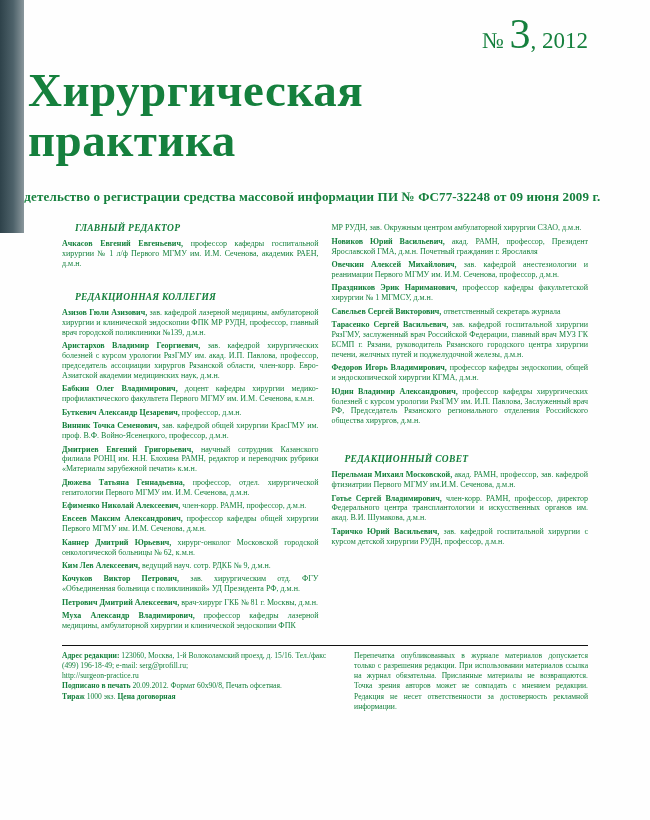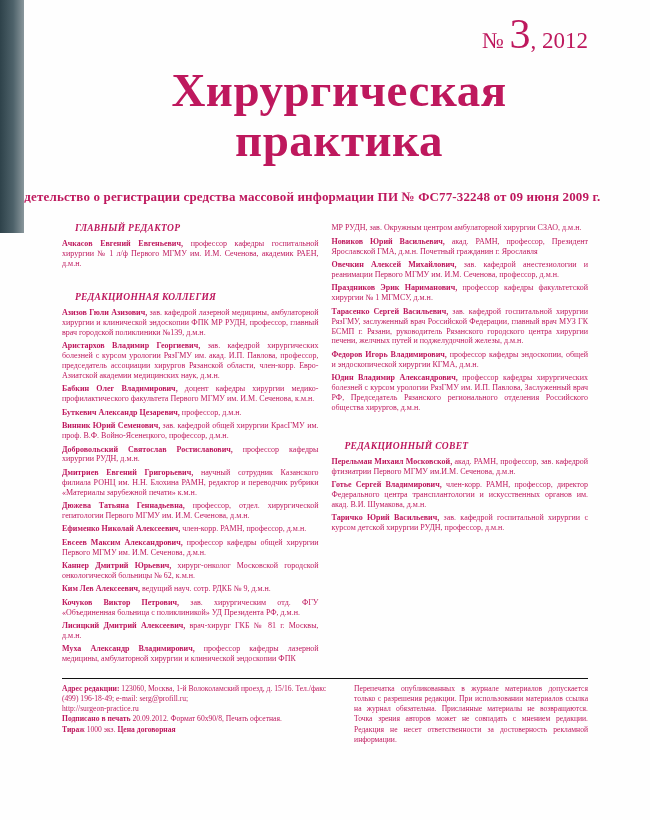--- a/index.html
+++ b/index.html
@@ -1,22 +1,22 @@
 <!DOCTYPE html>
 <html lang="ru"><head>
 <meta charset="utf-8">
 <style>
   html,body{margin:0;padding:0;background:#9a9a9a;}
   .page{width:650px;height:820px;margin:0 auto;position:relative;background:#fefefe;
-        font-family:"Liberation Serif",serif;color:#be185d;box-sizing:border-box;overflow:hidden;}
+        font-family:"Liberation Serif",serif;color:#15803d;box-sizing:border-box;overflow:hidden;}
   .edge-band{position:absolute;left:0;top:0;width:24px;height:233px;
         background:linear-gradient(90deg,#2e424a 0%,#4e626a 55%,#8a979c 100%);}
   .issue{padding:16px 62px 0 0;text-align:right;font-size:23px;line-height:1;white-space:nowrap;}
   .issue .num{font-size:42px;line-height:.9;}
-  .title{margin:12px 0 0;text-align:center;font-size:47px;line-height:1.06;font-weight:700;letter-spacing:.5px;padding-left:28px;}
+  .title{margin:12px 0 0;font-size:47px;line-height:1.06;font-weight:700;letter-spacing:.5px;padding-left:28px;}
   .reg{margin-top:24px;text-align:left;font-weight:700;font-size:13px;letter-spacing:.15px;}
   .columns{display:flex;gap:13px;padding:0 62px;margin-top:18px;}
   .col{flex:1;min-width:0;}
   .hd{font-size:9.5px;font-style:italic;font-weight:700;margin:0 0 6px 13px;letter-spacing:.3px;}
   .hd.mt{margin-top:23px;}
   .hd.mt2{margin-top:28px;}
   .entry{margin:0 0 3.5px;font-size:8px;line-height:1.24;text-align:justify;}
   .entry b{font-weight:700;}
   .col-right .list.board p:nth-of-type(8),
   .col-right .list.board p:nth-of-type(9){text-indent:12px;}
@@ -57,56 +57,56 @@
       <div class="list">
 
           <p class="entry"><b>Азизов Гюли Азизович,</b> <span>зав. кафедрой лазерной медицины, амбулаторной хирургии и клинической эндоскопии ФПК МР РУДН, профессор, главный врач городской поликлиники №139, д.м.н.</span></p>
 
           <p class="entry"><b>Аристархов Владимир Георгиевич,</b> <span>зав. кафедрой хирургических болезней с курсом урологии РязГМУ им. акад. И.П. Павлова, профессор, председатель ассоциации хирургов Рязанской области, член-корр. Евро-Азиатской академии медицинских наук, д.м.н.</span></p>
 
           <p class="entry"><b>Бабкин Олег Владимирович,</b> <span>доцент кафедры хирургии медико-профилактического факультета Первого МГМУ им. И.М. Сеченова, к.м.н.</span></p>
 
           <p class="entry"><b>Буткевич Александр Цезаревич,</b> <span>профессор, д.м.н.</span></p>
 
-          <p class="entry"><b>Винник Юрий Семенович,</b> <span>зав. кафедрой общей хирургии КрасГМУ им. проф. В.Ф. Войно-Ясенецкого, профессор, д.м.н.</span></p>
+          <p class="entry"><b>Винник Точка Семенович,</b> <span>зав. кафедрой общей хирургии КрасГМУ им. проф. В.Ф. Войно-Ясенецкого, профессор, д.м.н.</span></p>
 
-          <p class="entry"><b>Добровольский Святослав Ростиславович,</b> <span>профессор кафедры хирургии РУДН, д.м.н.</span></p>
 
           <p class="entry"><b>Дмитриев Евгений Григорьевич,</b> <span>научный сотрудник Казанского филиала РОНЦ им. Н.Н. Блохина РАМН, редактор и переводчик рубрики «Материалы зарубежной печати» к.м.н.</span></p>
 
           <p class="entry"><b>Дюжева Татьяна Геннадьевна,</b> <span>профессор, отдел. хирургической гепатологии Первого МГМУ им. И.М. Сеченова, д.м.н.</span></p>
 
           <p class="entry"><b>Ефименко Николай Алексеевич,</b> <span>член-корр. РАМН, профессор, д.м.н.</span></p>
 
           <p class="entry"><b>Евсеев Максим Александрович,</b> <span>профессор кафедры общей хирургии Первого МГМУ им. И.М. Сеченова, д.м.н.</span></p>
 
           <p class="entry"><b>Каннер Дмитрий Юрьевич,</b> <span>хирург-онколог Московской городской онкологической больницы № 62, к.м.н.</span></p>
 
           <p class="entry"><b>Ким Лев Алексеевич,</b> <span>ведущий науч. сотр. РДКБ № 9, д.м.н.</span></p>
 
           <p class="entry"><b>Кочуков Виктор Петрович,</b> <span>зав. хирургическим отд. ФГУ «Объединенная больница с поликлиникой» УД Президента РФ, д.м.н.</span></p>
 
-          <p class="entry"><b>Лисицкий Дмитрий Алексеевич,</b> <span>врач-хирург ГКБ № 81 г. Москвы, д.м.н.</span></p>
+          <p class="entry"><b>Петрович Дмитрий Алексеевич,</b> <span>врач-хирург ГКБ № 81 г. Москвы, д.м.н.</span></p>
 
           <p class="entry"><b>Муха Александр Владимирович,</b> <span>профессор кафедры лазерной медицины, амбулаторной хирургии и клинической эндоскопии ФПК</span></p>
         </div>
     </div>
 
     <div class="col col-right">
       <p class="entry">МР РУДН, зав. Окружным центром амбулаторной хирургии СЗАО, д.м.н.</p>
       <div class="list board">
 
           <p class="entry"><b>Новиков Юрий Васильевич,</b> <span>акад. РАМН, профессор, Президент Ярославской ГМА, д.м.н. Почетный гражданин г. Ярославля</span></p>
 
           <p class="entry"><b>Овечкин Алексей Михайлович,</b> <span>зав. кафедрой анестезиологии и реанимации Первого МГМУ им. И.М. Сеченова, профессор, д.м.н.</span></p>
 
           <p class="entry"><b>Праздников Эрик Нариманович,</b> <span>профессор кафедры факультетской хирургии № 1 МГМСУ, д.м.н.</span></p>
 
 
 
+          <p class="entry"><b>Савельев Сергей Викторович,</b> <span>ответственный секретарь журнала</span></p>
 
           <p class="entry"><b>Тарасенко Сергей Васильевич,</b> <span>зав. кафедрой госпитальной хирургии РязГМУ, заслуженный врач Российской Федерации, главный врач МУЗ ГК БСМП г. Рязани, руководитель Рязанского городского центра хирургии печени, желчных путей и поджелудочной железы, д.м.н.</span></p>
 
           <p class="entry"><b>Федоров Игорь Владимирович,</b> <span>профессор кафедры эндоскопии, общей и эндоскопической хирургии КГМА, д.м.н.</span></p>
 
           <p class="entry"><b>Юдин Владимир Александрович,</b> <span>профессор кафедры хирургических болезней с курсом урологии РязГМУ им. И.П. Павлова, Заслуженный врач РФ, Председатель Рязанского регионального отделения Российского общества хирургов, д.м.н.</span></p>
         </div>
       <h3 class="hd mt2">РЕДАКЦИОННЫЙ СОВЕТ</h3>
       <div class="list">
 

